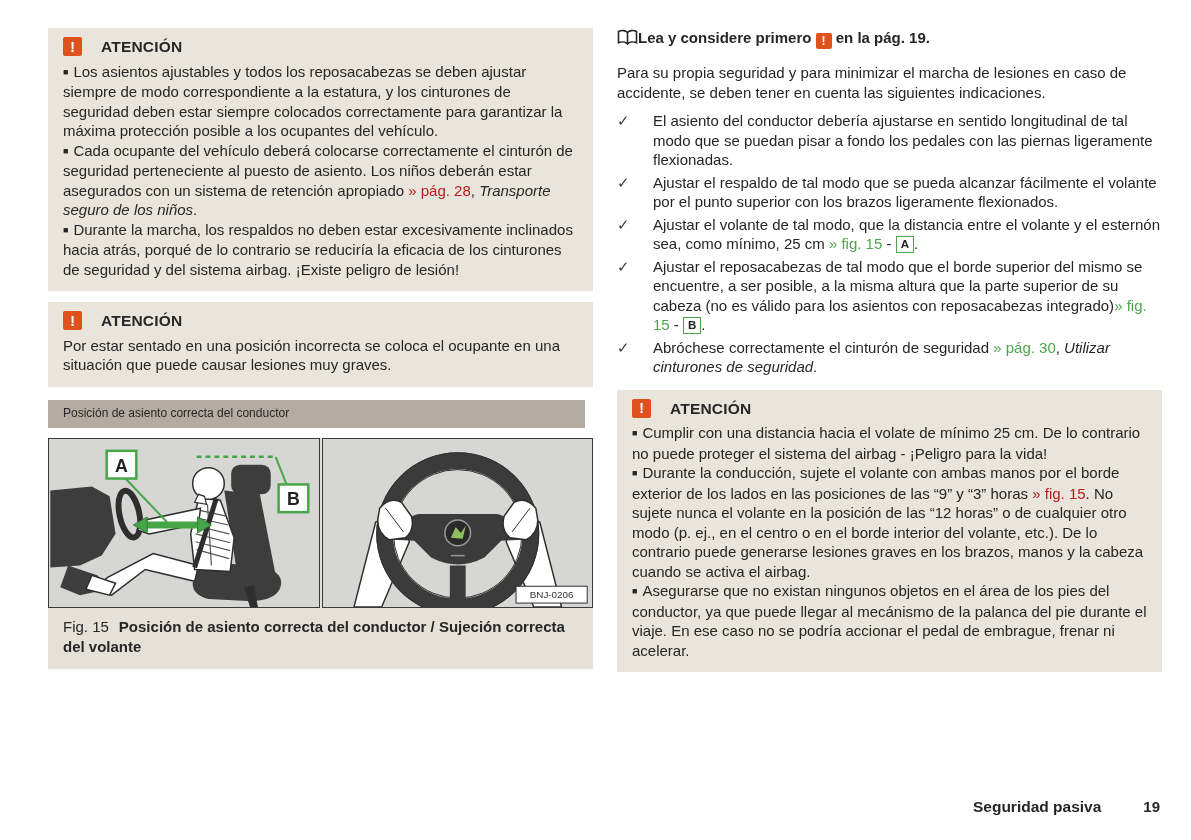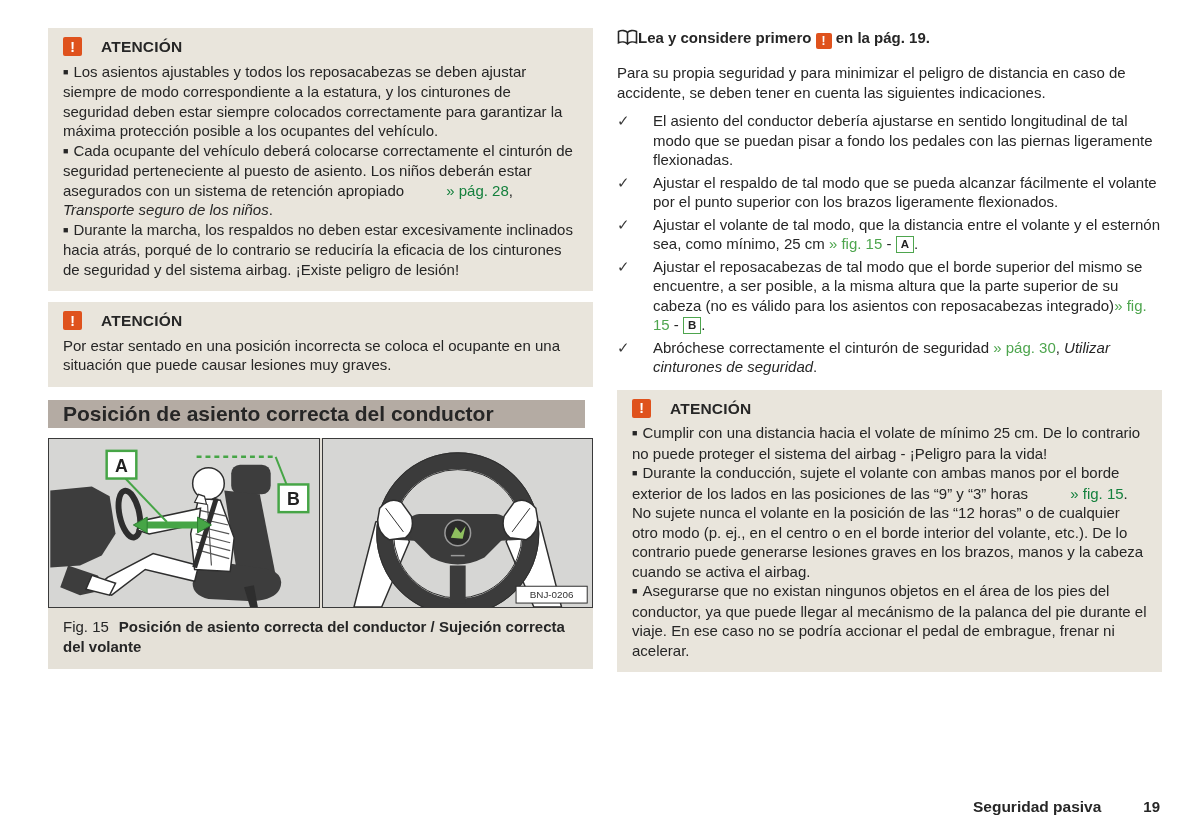--- a/index.html
+++ b/index.html
@@ -15,29 +15,29 @@
   .warn-title{font-weight:bold;font-size:15.5px;letter-spacing:.2px;}
   .warn-icon{flex:0 0 auto;width:19px;height:19px;background:#df521d;color:#fff;border-radius:2px;
              display:flex;align-items:center;justify-content:center;font-weight:bold;font-size:14px;line-height:1;}
   .warn-box p{margin:0;}
   .bullet{font-size:9px;vertical-align:2px;margin-right:5px;}
 
   .inline-warn{display:inline-flex;width:16px;height:16px;background:#df521d;color:#fff;border-radius:2px;
                align-items:center;justify-content:center;font-size:12px;font-weight:bold;vertical-align:-2px;line-height:1;}
 
   .link{cursor:pointer;}
-  .link-orange{color:#15803d;margin-left:38px;}
+  .link-orange{color:#b91c1c;}
   .link-green{color:#4ea54e;}
   .italic{font-style:italic;}
 
   .ref-box{display:inline-block;border:1.5px solid #4ea54e;background:#fff;color:#222;font-weight:bold;
            font-size:11.5px;line-height:13px;padding:1px 4px;vertical-align:1px;}
 
   
-  .section-bar{background:#b4aba3;color:#262626;font-weight:bold;font-size:21px;
+  .section-bar{background:#b4aba3;color:#262626;font-weight:normal;font-size:12px;
                padding:4px 15px 5px 15px;margin:13px 8px 10px 0;}
 
   
   .figure-block{background:#e5e1d8;}
   .figure-images{display:flex;gap:2px;}
   .fig-panel{width:271.5px;height:170px;background:#d6d6d4;border:1px solid #3a3a3a;box-sizing:border-box;}
   .fig-panel svg{display:block;width:100%;height:100%;}
   .fig-caption{padding:9px 15px 13px 15px;font-size:15px;}
   .fig-caption .fig-num{margin-right:10px;}
   .fig-caption b{font-weight:bold;}
@@ -181,21 +181,21 @@
   <div class="col col-right">
 
     <div class="read-first">
       <svg class="book-icon" width="21" height="17" viewBox="0 0 21 17">
         <path d="M1.5,2.5 C5,0.8 8.8,1.6 10.5,3.6 C12.2,1.6 16,0.8 19.5,2.5 L19.5,13.8 C16,12.2 12.2,13 10.5,15 C8.8,13 5,12.2 1.5,13.8 Z" fill="none" stroke="#262626" stroke-width="1.6"></path>
         <line x1="10.5" y1="3.6" x2="10.5" y2="15" stroke="#262626" stroke-width="1.6"></line>
       </svg>
       <span>Lea y considere primero <span class="inline-warn">!</span> en la pág. 19.</span>
     </div>
 
-    <p class="intro">Para su propia seguridad y para minimizar el peligro de distancia en caso de accidente, se deben tener en cuenta las siguientes indicaciones.</p>
+    <p class="intro">Para su propia seguridad y para minimizar el marcha de lesiones en caso de accidente, se deben tener en cuenta las siguientes indicaciones.</p>
 
     <ul class="check-list">
       <li class="check-item">
         <span class="check-mark">✓</span>
         <span class="check-text">El asiento del conductor debería ajustarse en sentido longitudinal de tal modo que se puedan pisar a fondo los pedales con las piernas ligeramente flexionadas.</span>
       </li>
       <li class="check-item">
         <span class="check-mark">✓</span>
         <span class="check-text">Ajustar el respaldo de tal modo que se pueda alcanzar fácilmente el volante por el punto superior con los brazos ligeramente flexionados.</span>
       </li>

